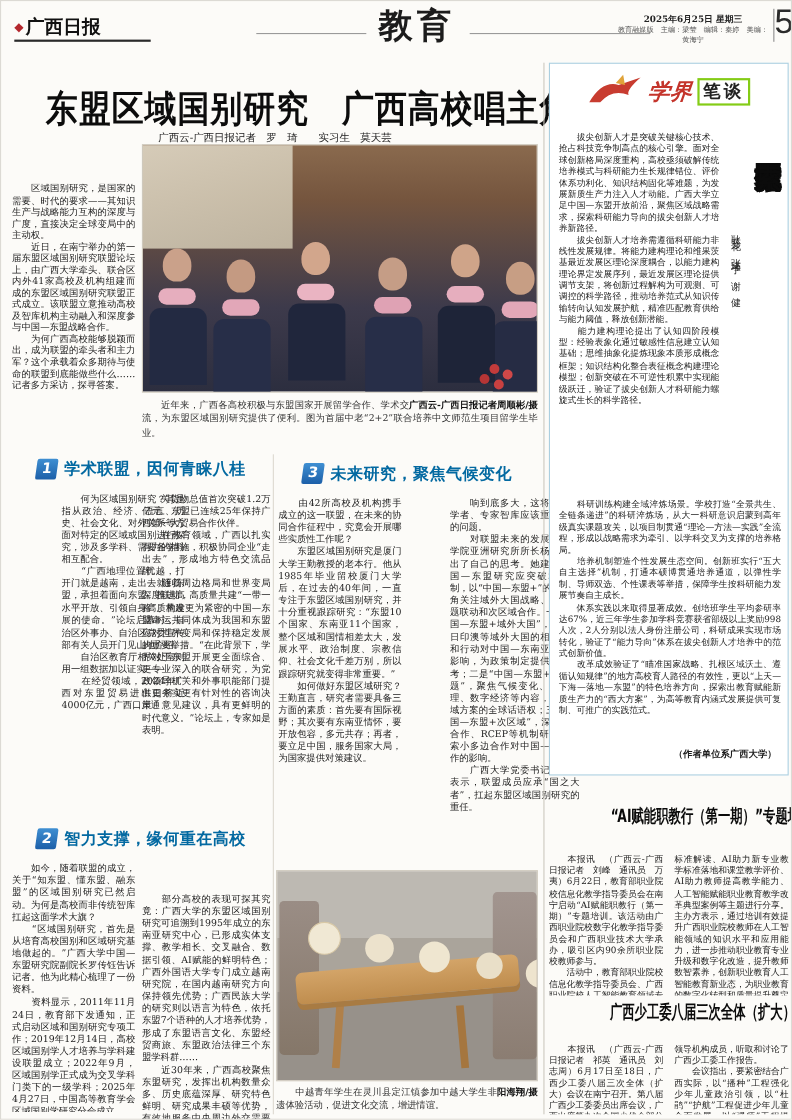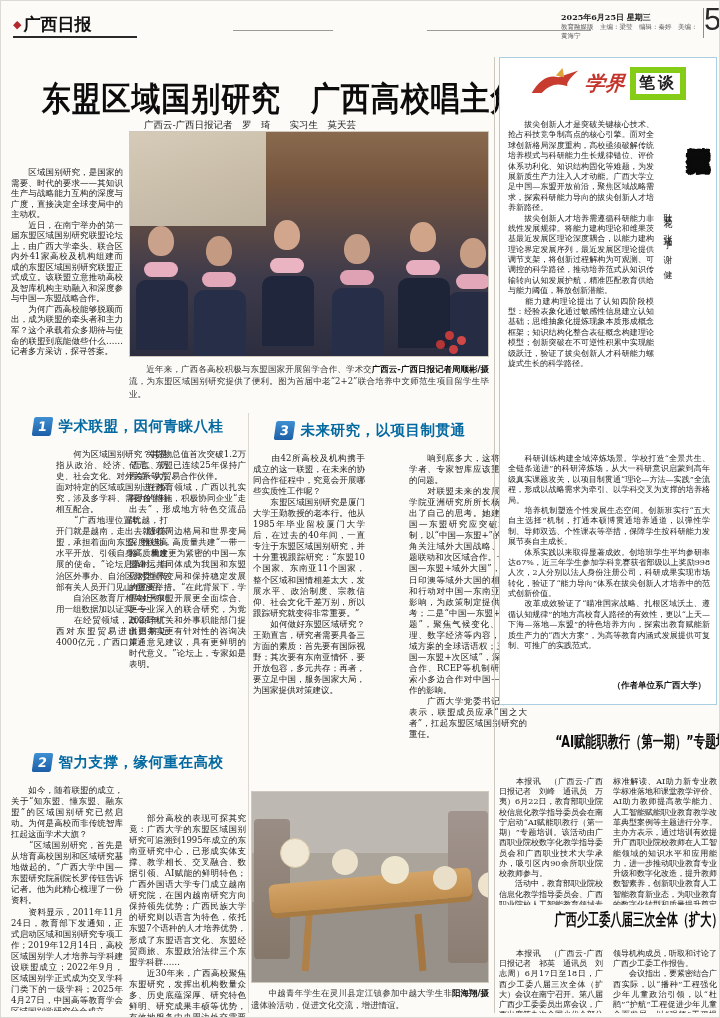--- a/index.html
+++ b/index.html
@@ -10,21 +10,21 @@
     font-family:"DejaVu Serif", serif; color:#1c1c1c;
   }
   .abs { position:absolute; }
   
   #masthead { left:12px; top:12px; font-family:"DejaVu Serif",serif; font-weight:bold; font-size:17px; color:#111; }
   #masthead .diamond { color:#b3272d; font-size:11px; margin-right:2px; vertical-align:2px; }
   #masthead-rule { left:12px; top:35px; width:124px; height:2px; background:#2a2a2a; }
   #hline-l { left:232px; top:29px; width:100px; height:1px; background:#9a9a9a; }
   #section-title { left:330px; top:2px; width:96px; text-align:center; font-size:31px; font-weight:bold; letter-spacing:4px; font-family:"DejaVu Sans",sans-serif; }
   #hline-r { left:426px; top:29px; width:164px; height:1px; background:#9a9a9a; }
-  #date-block { left:560px; top:11px; width:138px; text-align:left; line-height:1.35; }
+  #date-block { left:560px; top:11px; width:138px; text-align:center; line-height:1.35; }
   #date-line { font-size:8px; font-weight:bold; color:#222; }
   #staff-line { font-size:6.5px; color:#555; }
   #pn-rule { left:702px; top:7px; width:1px; height:30px; background:#8d8d8d; }
   #page-number { left:703px; top:1px; width:17px; text-align:center; font-size:31px; font-weight:400; color:#2b2b2b; font-family:"Liberation Sans",sans-serif; }
   
   #main-headline { left:8px; top:76px; width:482px; text-align:center; white-space:nowrap; }
   #main-headline span { display:inline-block; transform:scaleX(.88); font-family:"DejaVu Sans",sans-serif; font-weight:900; font-size:33px; letter-spacing:1px; color:#0c0c0c; }
   #byline { left:8px; top:118px; width:482px; text-align:center; font-size:9.5px; color:#222; }
   .bodycol { font-size:8.5px; line-height:1.3; text-align:justify; white-space:pre-line; overflow:hidden; color:#212121; }
   #intro-col { left:10px; top:166px; width:112px; height:198px; line-height:1.24; }
@@ -67,21 +67,21 @@
   .pb-leg1 { left:22%; top:60%; width:7px; height:34%; background:#b08049; transform:rotate(4deg); }
   .pb-leg2 { left:70%; top:64%; width:7px; height:30%; background:#a5763f; transform:rotate(-5deg); }
   .pb-fans { left:12%; top:24%; width:30px; height:30px; border-radius:50%; background:#f0e8d4; border:1px solid #d8c8a6;
     box-shadow:50px 9px 0 -2px #ece2cc,100px 17px 0 -1px #efe6d0,150px 25px 0 -3px #e9dfc8,196px 32px 0 -2px #eee4ce; }
   #caption-bottom { left:250px; top:986px; width:238px; height:28px; }
   #vline-right { left:493px; top:56px; width:1px; height:956px; background:#ccc8bf; }
   
   #scholar-box { left:498px; top:56px; width:218px; height:648px; border:1px solid #abcfe0; background:#fff; }
   #scholar-badge { position:absolute; left:0; top:8px; width:100%; display:flex; align-items:center; justify-content:center; gap:5px; }
   .badge-xuejie { color:#c4342b; font-size:20px; font-weight:bold; font-style:italic; transform:skewX(-6deg); }
-  .badge-bitan { color:#222; font-size:16px; font-weight:bold; letter-spacing:3px; border:6px solid #84cc16; padding:0 3px; }
+  .badge-bitan { color:#222; font-size:16px; font-weight:bold; letter-spacing:3px; border:2px solid #84cc16; padding:0 3px; }
   #scholar-body-a { position:absolute; left:8px; top:62px; width:146px; height:328px; font-size:8px; line-height:1.3; text-align:justify; white-space:pre-line; overflow:hidden; }
   #scholar-body-b { position:absolute; left:8px; top:396px; width:202px; height:226px; font-size:8px; line-height:1.3; text-align:justify; white-space:pre-line; overflow:hidden; }
   #scholar-footer { position:absolute; right:10px; bottom:12px; font-size:8.5px; font-weight:bold; }
   #scholar-authors { position:absolute; right:42px; top:148px; writing-mode:vertical-rl; text-orientation:upright; font-size:9px; letter-spacing:3px; color:#222; }
   #scholar-title-v { position:absolute; right:5px; top:70px; height:330px; writing-mode:vertical-rl; text-orientation:upright; font-family:"DejaVu Sans",sans-serif; font-weight:900; font-size:25px; line-height:1.06; color:#0b0b0b; }
   .r-headline { text-align:center; white-space:nowrap; }
   .r-headline span { display:inline-block; transform:scaleX(.68); font-family:"DejaVu Sans",sans-serif; font-weight:900; font-size:16.5px; color:#0b0b0b; }
   #ai-head { left:498px; top:730px; width:218px; }
   #ai-col1 { left:498px; top:776px; width:104px; height:128px; font-size:8px; line-height:1.28; }
   #ai-col2 { left:612px; top:776px; width:104px; height:128px; font-size:8px; line-height:1.28; }
@@ -90,20 +90,21 @@
   #sw-col2 { left:612px; top:948px; width:104px; height:64px; font-size:8px; line-height:1.28; }
 </style>
 </head>
 <body>
 
 <div id="page">
 
   <div class="abs" id="masthead"><span class="diamond">◆</span><span>广西日报</span></div>
   <div class="abs" id="masthead-rule"></div>
   <div class="abs" id="hline-l"></div>
+  <div class="abs" id="section-title">教育</div>
   <div class="abs" id="hline-r"></div>
   <div class="abs" id="date-block">
     <div id="date-line">2025年6月25日 星期三</div>
     <div id="staff-line">教育融媒版　主编：梁莹　编辑：秦婷　美编：黄海宁</div>
   </div>
   <div class="abs" id="pn-rule"></div>
   <div class="abs" id="page-number">5</div>
 
   <div class="abs" id="main-headline"><span>东盟区域国别研究　广西高校唱主角</span></div>
   <div class="abs" id="byline">广西云-广西日报记者　罗　琦　　实习生　莫天芸</div>
@@ -142,21 +143,21 @@
   <div class="abs bodycol" id="sec2-col1">　　如今，随着联盟的成立，关于“知东盟、懂东盟、融东盟”的区域国别研究已然启动。为何是高校而非传统智库扛起这面学术大旗？
 　　“区域国别研究，首先是从培育高校国别和区域研究基地做起的。”广西大学中国—东盟研究院副院长罗传钰告诉记者。他为此精心梳理了一份资料。
 　　资料显示，2011年11月24日，教育部下发通知，正式启动区域和国别研究专项工作；2019年12月14日，高校区域国别学人才培养与学科建设联盟成立；2022年9月，区域国别学正式成为交叉学科门类下的一级学科；2025年4月27日，中国高等教育学会区域国别学研究分会成立。</div>
   <div class="abs bodycol" id="sec2-col2">　　部分高校的表现可探其究竟：广西大学的东盟区域国别研究可追溯到1995年成立的东南亚研究中心，已形成实体支撑、教学相长、交叉融合、数据引领、AI赋能的鲜明特色；广西外国语大学专门成立越南研究院，在国内越南研究方向保持领先优势；广西民族大学的研究则以语言为特色，依托东盟7个语种的人才培养优势，形成了东盟语言文化、东盟经贸商旅、东盟政治法律三个东盟学科群……
 　　近30年来，广西高校聚焦东盟研究，发挥出机构数量众多、历史底蕴深厚、研究特色鲜明、研究成果丰硕等优势，有效地服务中央周边外交需要和地方外事需求。</div>
 
   <div class="abs" id="vline-mid"></div>
 
   <div class="abs sec-head" id="sec3-head">
     <span class="sec-badge">3</span>
-    <span class="sec-title">未来研究，以项目制贯通</span>
+    <span class="sec-title">未来研究，聚焦气候变化</span>
   </div>
   <div class="abs bodycol" id="sec3-col1">　　由42所高校及机构携手成立的这一联盟，在未来的协同合作征程中，究竟会开展哪些实质性工作呢？
 　　东盟区域国别研究是厦门大学王勤教授的老本行。他从1985年毕业留校厦门大学后，在过去的40年间，一直专注于东盟区域国别研究，并十分重视跟踪研究：“东盟10个国家、东南亚11个国家，整个区域和国情相差太大，发展水平、政治制度、宗教信仰、社会文化千差万别，所以跟踪研究就变得非常重要。”
 　　如何做好东盟区域研究？王勤直言，研究者需要具备三方面的素质：首先要有国际视野；其次要有东南亚情怀，要开放包容，多元共存；再者，要立足中国，服务国家大局，为国家提供对策建议。</div>
   <div class="abs bodycol" id="sec3-col2">　　响到底多大，这将是研究学者、专家智库应该重点研究的问题。
 　　对联盟未来的发展，外交学院亚洲研究所所长杨悦也提出了自己的思考。她建议，中国—东盟研究应突破地域限制，以“中国—东盟+”的开放视角关注域外大国战略、全球议题联动和次区域合作。一是“中国—东盟+域外大国”，研究美日印澳等域外大国的相关政策和行动对中国—东南亚关系的影响，为政策制定提供多维参考；二是“中国—东盟+全球议题”，聚焦气候变化、数字治理、数字经济等内容，提升区域方案的全球话语权；三是“中国—东盟+次区域”，深化澜湄合作、RCEP等机制研究，探索小多边合作对中国—东盟合作的影响。
 　　广西大学党委书记李国忠表示，联盟成员应承“国之大者”，扛起东盟区域国别研究的重任。</div>
 
   <div class="abs photo" id="photo-bottom">
     <div class="abs pb-rack-l"></div>

